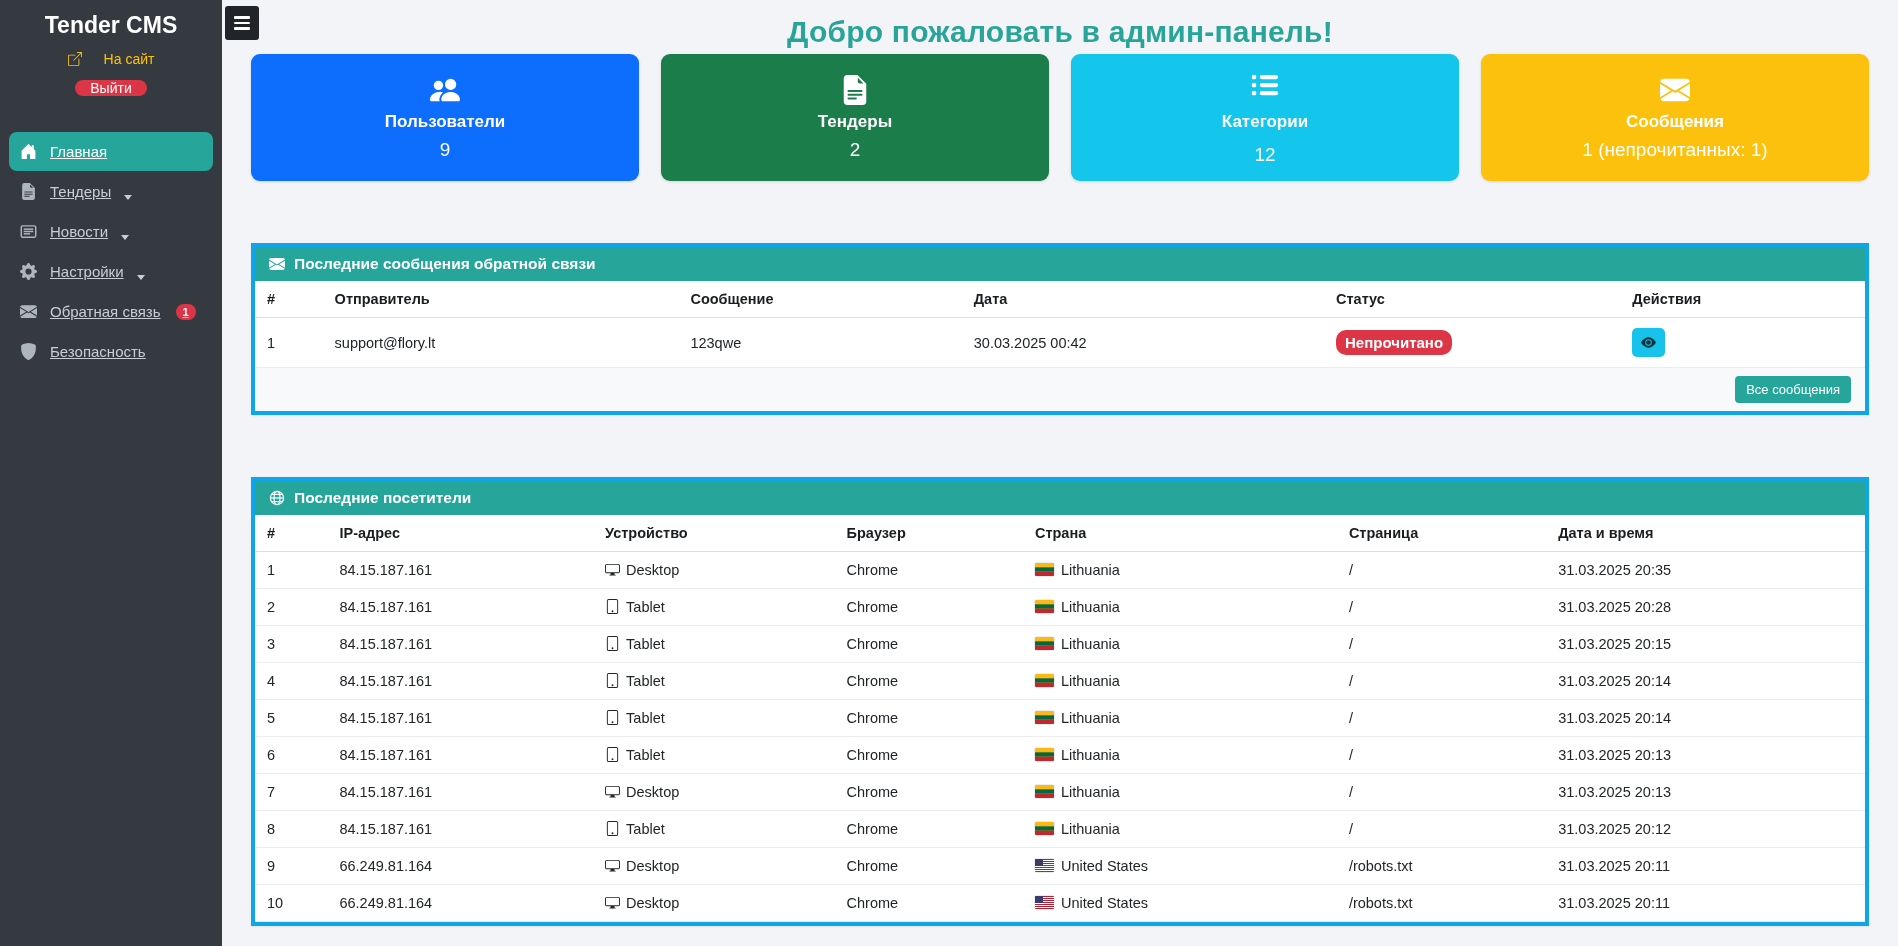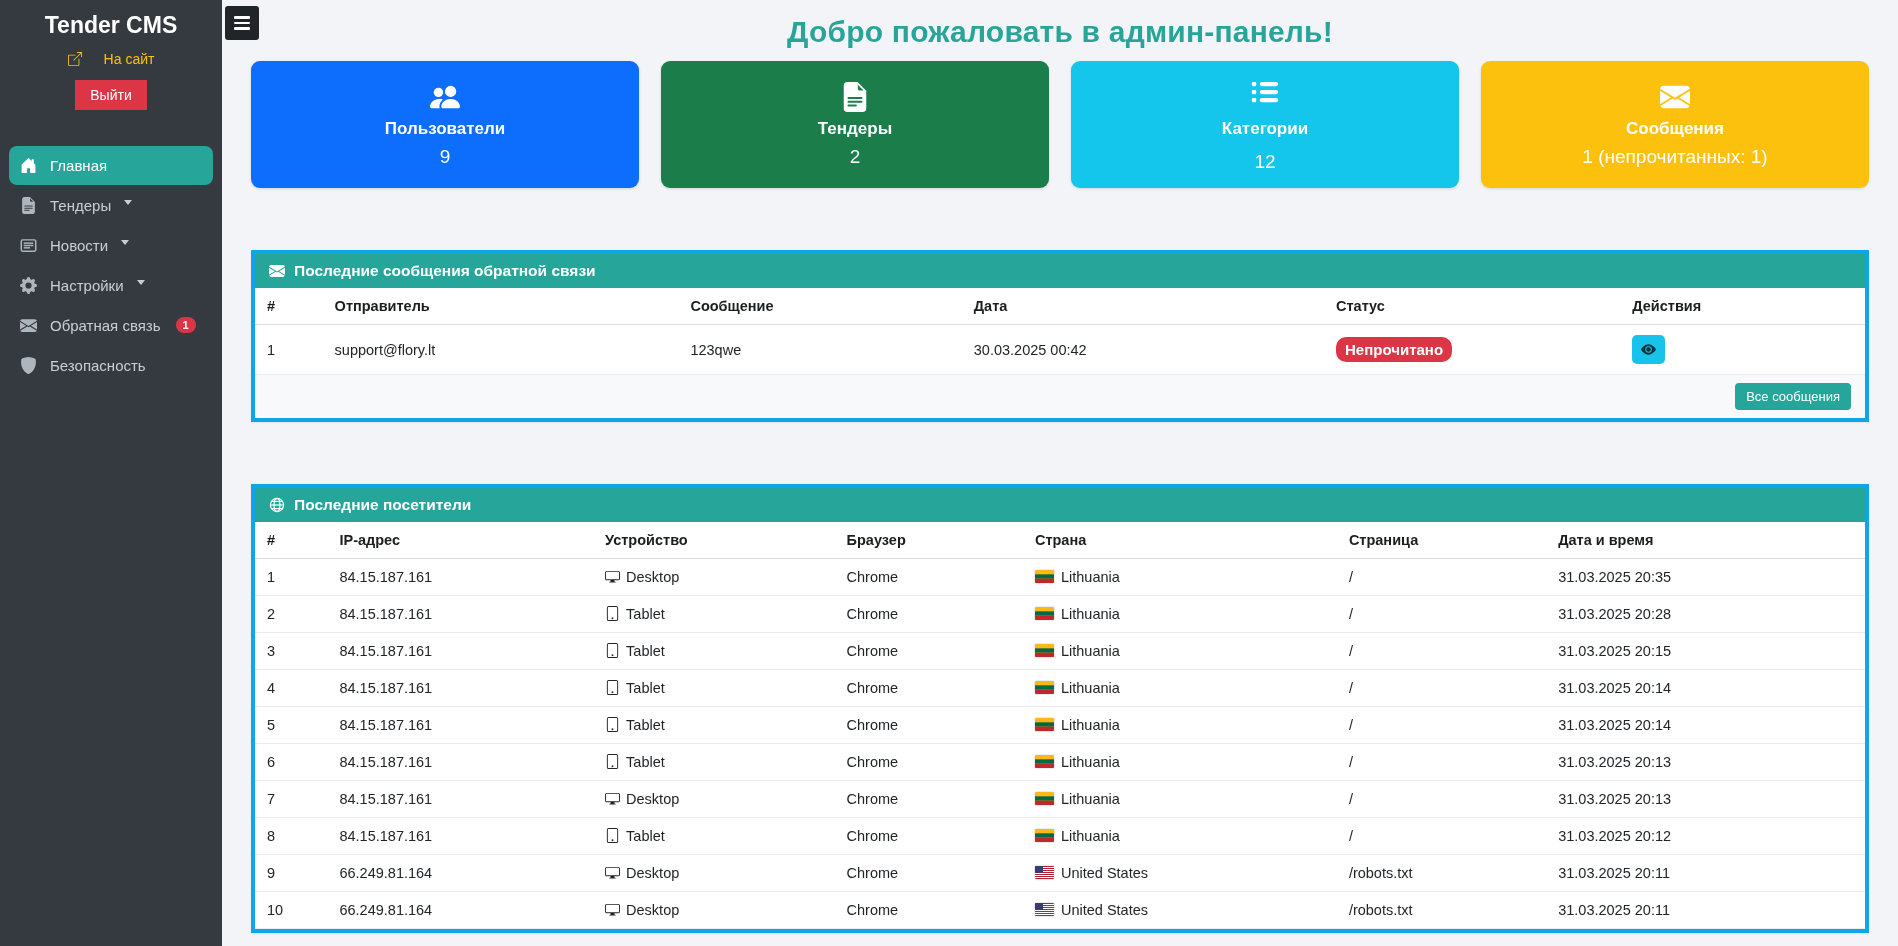--- a/index.html
+++ b/index.html
@@ -17,29 +17,29 @@
     background:#343a40; color:#c9ced4;
     display:flex; flex-direction:column;
   }
   .brand { color:#fff; font-weight:bold; font-size:23px; text-align:center; margin-top:12px; }
   .site-link {
     color:#ffc107; font-size:14px; margin-top:12px;
     display:flex; justify-content:center; align-items:center; gap:22px; cursor:pointer;
   }
   .site-link svg { width:14px; height:14px; }
   .logout-btn {
-    background:#dc3545; color:#fff; border:none; border-radius:0;
-    font-size:14px; padding:7px 15px; margin:13px auto 0; display:block; cursor:pointer;
+    background:#dc3545; color:#fff; border:none; border-radius:12px;
+    font-size:14px; padding:0 15px; margin:13px auto 0; display:block; cursor:pointer;
     font-family:inherit;
   }
   .menu { margin-top:36px; padding:0 9px; display:flex; flex-direction:column; gap:1px; }
   .menu-item {
-    display:flex; align-items:flex-start; gap:13px;
+    display:flex; align-items:flex-end; gap:13px;
     padding:11px 11px; border-radius:8px;
-    font-size:15px; color:#c9ced4; cursor:pointer;
+    font-size:15px; color:#c9ced4; cursor:pointer;text-decoration:underline;
   }
   .menu-item.active { background:#26a69a; color:#fff; }
   .mi-icon { color:#aeb6bd; display:flex; }
   .mi-icon svg { width:17px; height:17px; display:block; }
   .menu-item.active .mi-icon { color:#fff; }
   .caret {
     width:0; height:0; margin-top:3px;
     border-left:4px solid transparent; border-right:4px solid transparent;
     border-top:5px solid #c9ced4;
   }
@@ -53,21 +53,21 @@
     position:absolute; left:3px; top:6px; width:34px; height:34px;
     background:#212529; border:none; border-radius:3px; cursor:pointer;
     display:flex; flex-direction:column; justify-content:center; align-items:center; gap:3px;
   }
   .hamburger i { width:16px; height:2.5px; background:#fff; border-radius:1px; }
   .page-title {
     margin:15px 0 0; text-align:center;
     color:#28a598; font-size:30px; font-weight:bold; letter-spacing:.2px;
   }
   
-  .stats-row { display:grid; grid-template-columns:repeat(4,1fr); gap:22px; margin-top:12px; }
+  .stats-row { display:grid; grid-template-columns:repeat(4,1fr); gap:22px; margin-top:5px; }
   .stat-card {
     height:127px; border-radius:9px; color:#fff; cursor:pointer;
     display:flex; flex-direction:column; align-items:center; justify-content:center; gap:7px;
     box-shadow:0 1px 3px rgba(0,0,0,.12);
   }
   .stat-card svg { width:34px; height:30px; }
   .stat-label { font-size:17px; font-weight:bold; }
   .stat-value { font-size:19px; }
   
   .panel {

